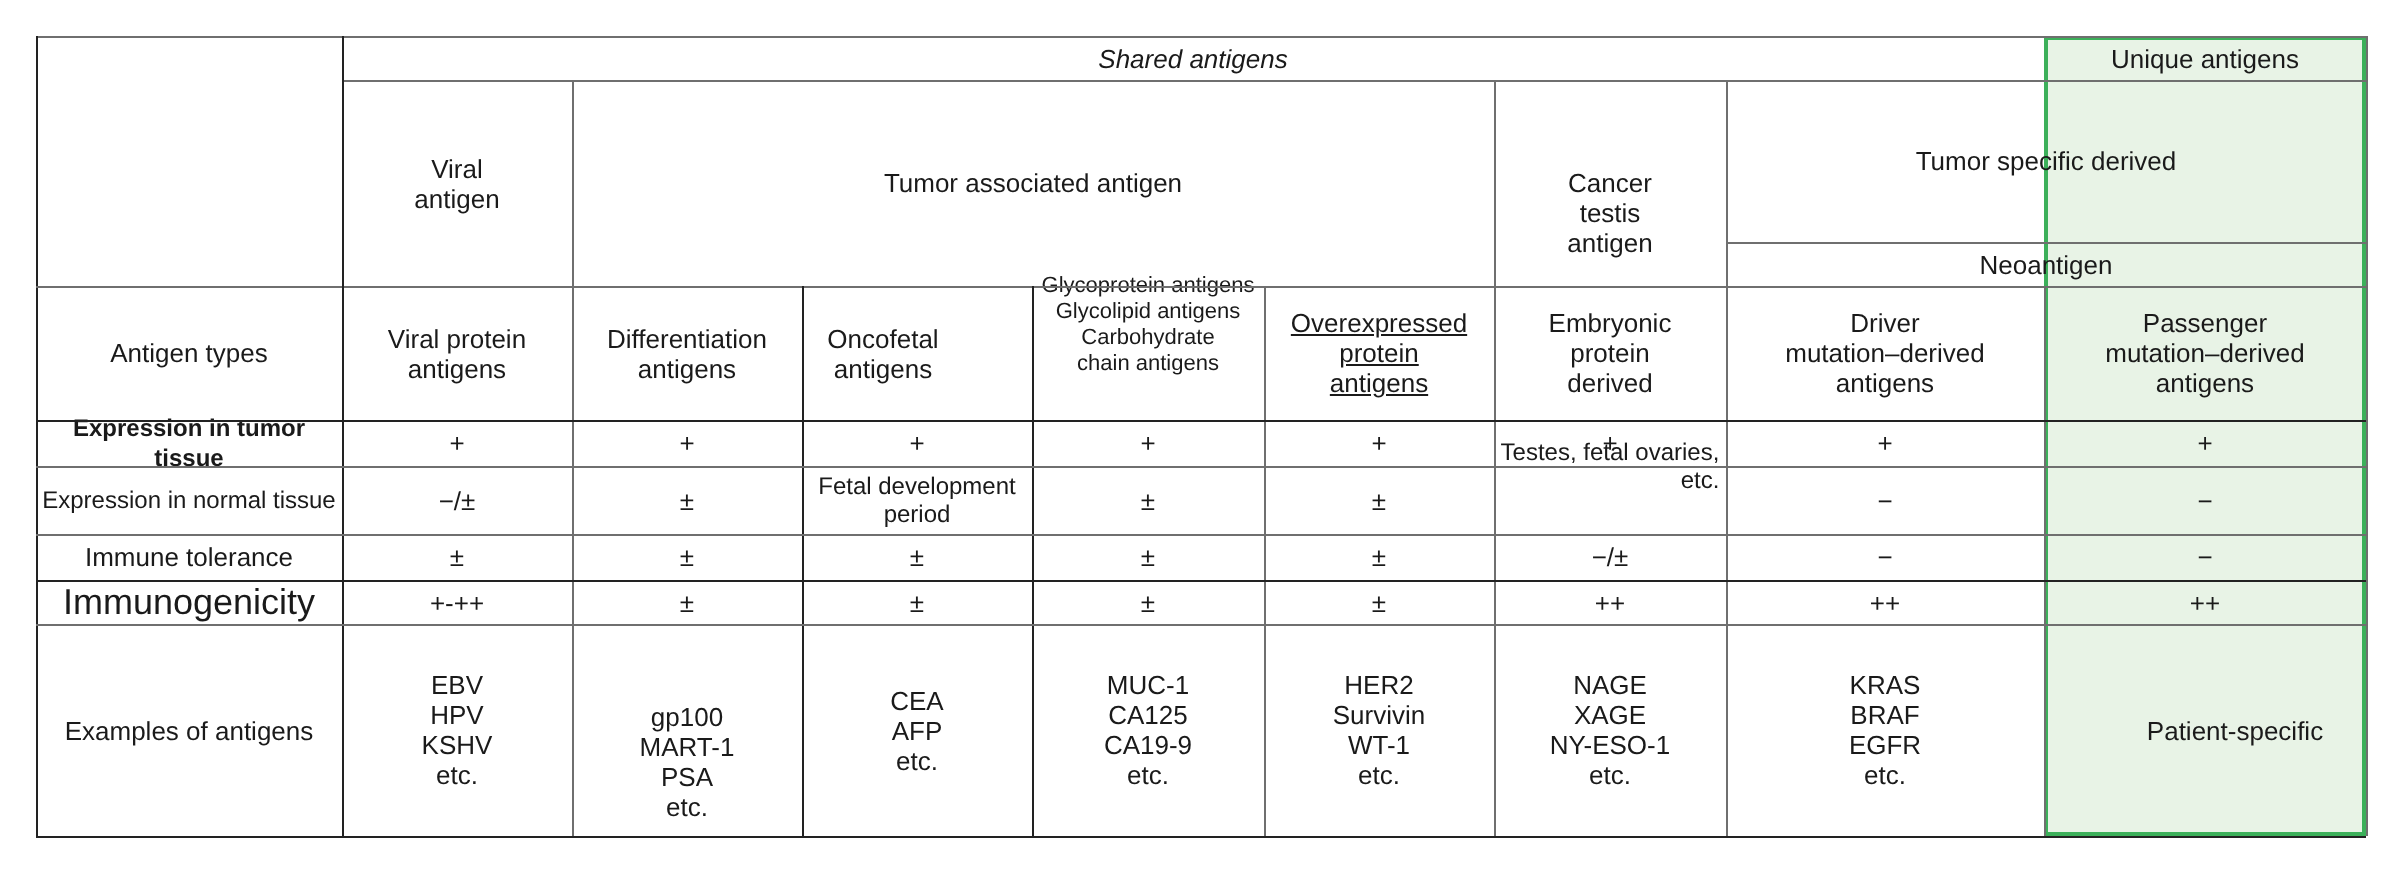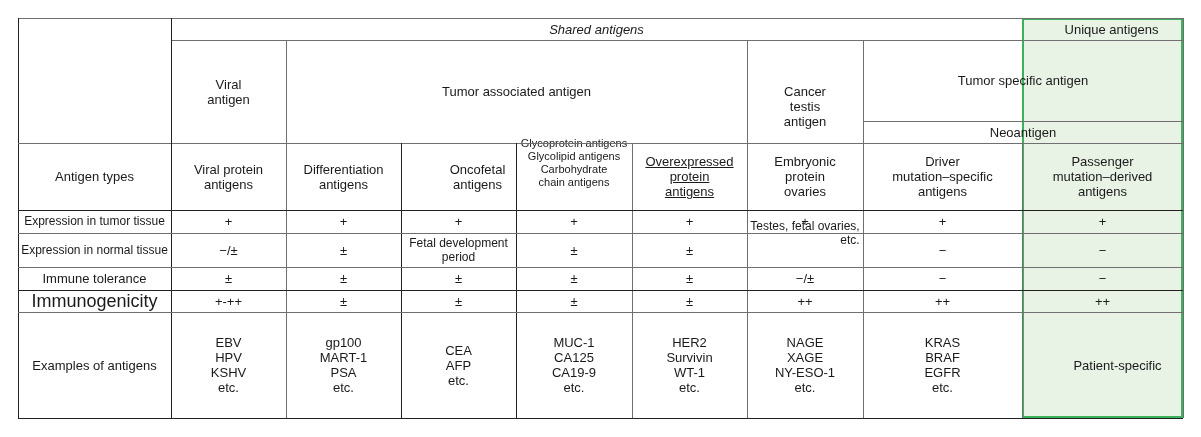--- a/index.html
+++ b/index.html
@@ -12,56 +12,56 @@
   .green-overlay { position:absolute; left:1022px; top:18px; width:161px; height:400px; box-sizing:border-box; background:rgba(214,234,210,0.55); border:2px solid #3cb05a; pointer-events:none; }
 </style>
 </head>
 <body>
 
 <div class="green-overlay"></div>
 
 <div id="table">
 
   <div class="cell" style="left:171px;top:18px;width:851px;height:22px;font-style:italic;">Shared antigens</div>
-  <div class="cell" style="left:1022px;top:18px;width:179px;height:22px;">Unique antigens</div>
+  <div class="cell" style="left:1022px;top:18px;width:161px;height:22px;">Unique antigens</div>
   <div class="cell" style="left:171px;top:40px;width:115px;height:103px;">Viral
 antigen</div>
   <div class="cell" style="left:286px;top:40px;width:461px;height:103px;">Tumor associated antigen</div>
   <div class="cell" style="left:747px;top:55px;width:116px;height:103px;">Cancer
 testis
 antigen</div>
-  <div class="cell" style="left:863px;top:40px;width:320px;height:81px;">Tumor specific antigen</div>
+  <div class="cell" style="left:863px;top:40px;width:320px;height:81px;">Tumor specific derived</div>
   <div class="cell" style="left:863px;top:121px;width:320px;height:22px;">Neoantigen</div>
 </div>
 
 <div id="body-cells">
     <div class="cell" style="left: 18px; top: 143px; width: 153px; height: 67px; font-size: 13px;">Antigen types</div>
     <div class="cell" style="left: 171px; top: 143px; width: 115px; height: 67px;">Viral protein
 antigens</div>
     <div class="cell" style="left: 286px; top: 143px; width: 115px; height: 67px;">Differentiation
 antigens</div>
-    <div class="cell" style="left: 420px; top: 143px; width: 115px; height: 67px;">Oncofetal
+    <div class="cell" style="left: 384px; top: 143px; width: 115px; height: 67px;">Oncofetal
 antigens</div>
     <div class="cell small" style="left: 516px; top: 129px; width: 116px; height: 67px;">Glycoprotein antigens
 Glycolipid antigens
 Carbohydrate
 chain antigens</div>
     <div class="cell" style="left: 632px; top: 143px; width: 115px; height: 67px; text-decoration: underline;">Overexpressed
 protein
 antigens</div>
     <div class="cell" style="left: 747px; top: 143px; width: 116px; height: 67px;">Embryonic
 protein
-ovaries</div>
+derived</div>
     <div class="cell" style="left: 863px; top: 143px; width: 159px; height: 67px;">Driver
-mutation–specific
+mutation–derived
 antigens</div>
     <div class="cell" style="left: 1022px; top: 143px; width: 161px; height: 67px;">Passenger
 mutation–derived
 antigens</div>
-    <div class="cell" style="left: 18px; top: 210px; width: 153px; height: 23px; font-size: 12px;">Expression in tumor tissue</div>
+    <div class="cell" style="left: 18px; top: 210px; width: 153px; height: 23px; font-size: 12px; font-weight: bold;">Expression in tumor tissue</div>
     <div class="cell" style="left: 171px; top: 210px; width: 115px; height: 23px;">+</div>
     <div class="cell" style="left: 286px; top: 210px; width: 115px; height: 23px;">+</div>
     <div class="cell" style="left: 401px; top: 210px; width: 115px; height: 23px;">+</div>
     <div class="cell" style="left: 516px; top: 210px; width: 116px; height: 23px;">+</div>
     <div class="cell" style="left: 632px; top: 210px; width: 115px; height: 23px;">+</div>
     <div class="cell" style="left: 747px; top: 210px; width: 116px; height: 23px;">+</div>
     <div class="cell" style="left: 863px; top: 210px; width: 159px; height: 23px;">+</div>
     <div class="cell" style="left: 1022px; top: 210px; width: 161px; height: 23px;">+</div>
     <div class="cell" style="left: 18px; top: 233px; width: 153px; height: 34px; font-size: 12px;">Expression in normal tissue</div>
     <div class="cell" style="left: 171px; top: 233px; width: 115px; height: 34px;">−/±</div>
@@ -90,21 +90,21 @@
     <div class="cell" style="left: 516px; top: 290px; width: 116px; height: 22px;">±</div>
     <div class="cell" style="left: 632px; top: 290px; width: 115px; height: 22px;">±</div>
     <div class="cell" style="left: 747px; top: 290px; width: 116px; height: 22px;">++</div>
     <div class="cell" style="left: 863px; top: 290px; width: 159px; height: 22px;">++</div>
     <div class="cell" style="left: 1022px; top: 290px; width: 161px; height: 22px;">++</div>
     <div class="cell" style="left: 18px; top: 312px; width: 153px; height: 106px; font-size: 13px;">Examples of antigens</div>
     <div class="cell" style="left: 171px; top: 312px; width: 115px; height: 106px; line-height: 15px;">EBV
 HPV
 KSHV
 etc.</div>
-    <div class="cell" style="left: 286px; top: 312px; width: 115px; height: 106px; line-height: 15px;">gp100
+    <div class="cell" style="left: 286px; top: 328px; width: 115px; height: 106px; line-height: 15px;">gp100
 MART-1
 PSA
 etc.</div>
     <div class="cell" style="left: 401px; top: 312px; width: 115px; height: 106px; line-height: 15px;">CEA
 AFP
 etc.</div>
     <div class="cell" style="left: 516px; top: 312px; width: 116px; height: 106px; line-height: 15px; text-align: center;">MUC-1
 CA125
 CA19-9
 etc.</div>

